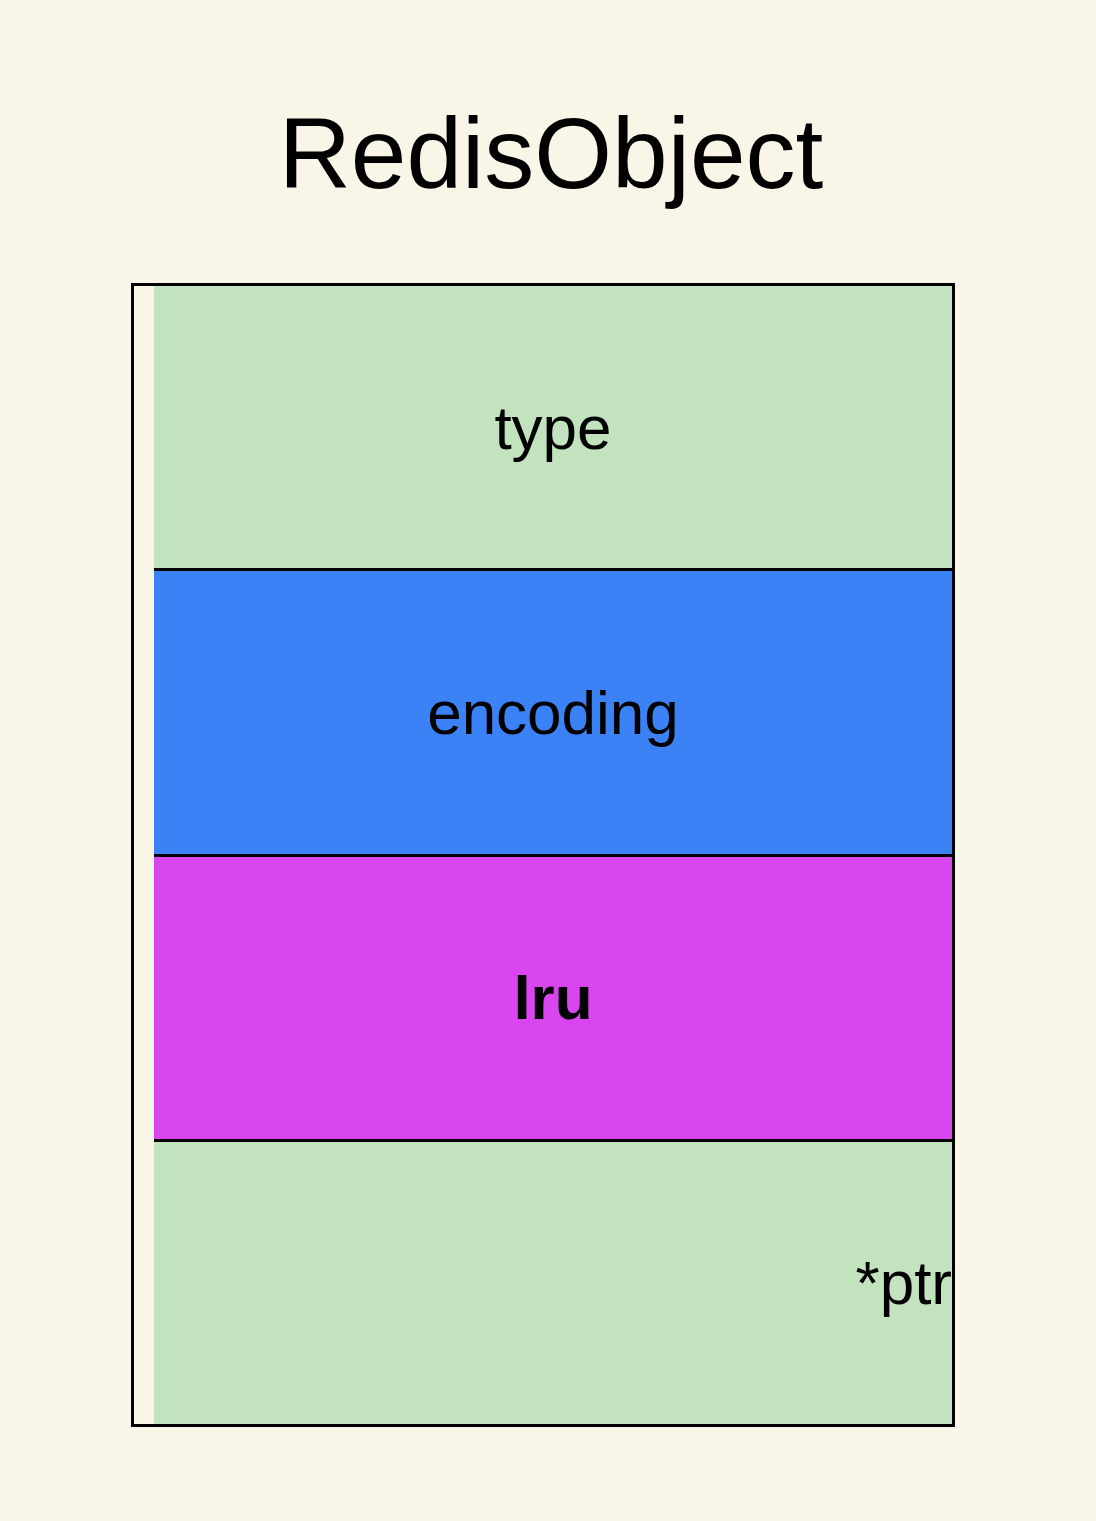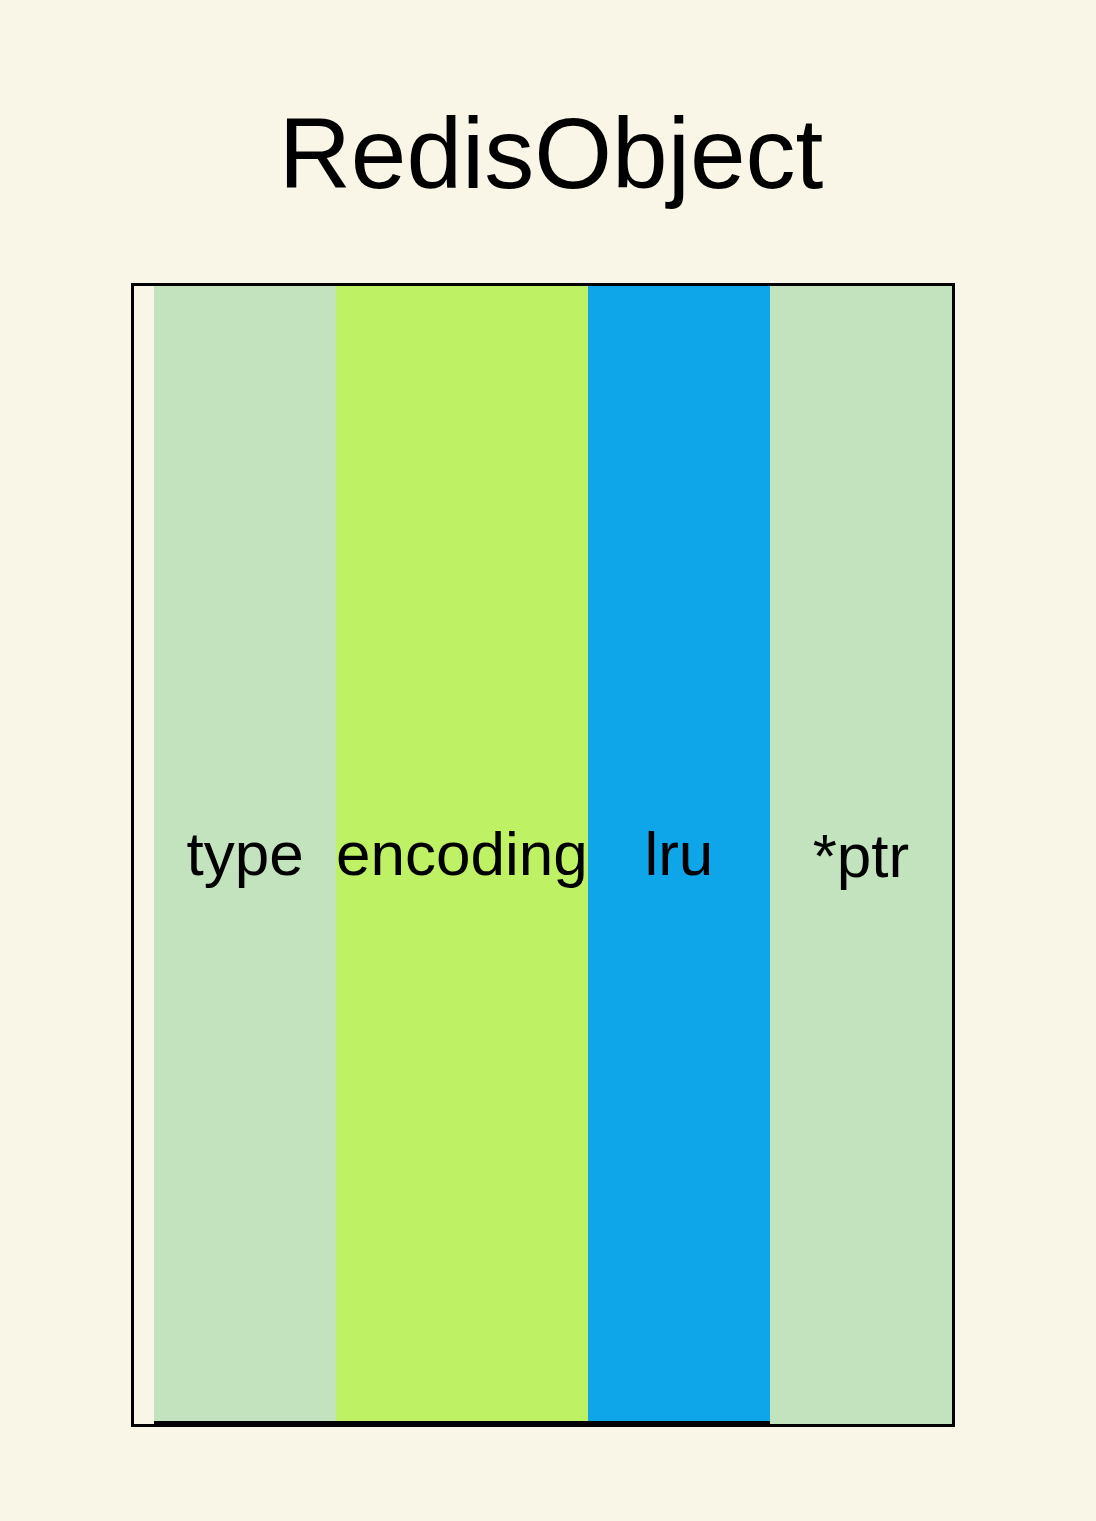--- a/index.html
+++ b/index.html
@@ -27,21 +27,21 @@
   }
   .struct {
     position: absolute;
     left: 131px;
     top: 283px;
     width: 824px;
     height: 1144px;
     box-sizing: border-box;
     border: 3px solid #000;
     display: flex;
-    flex-direction: row;
+    flex-direction: column;
     padding-left: 20px;
   }
   .field-row {
     flex: 1 1 0;
     display: flex;
     align-items: center;
     justify-content: center;
     border-bottom: 3px solid #000;
     font-size: 62px;
     font-weight: 400;
@@ -53,22 +53,22 @@
 </style>
 </head>
 <body style="background: rgb(249, 246, 232);">
 
 <h1 class="title">RedisObject</h1>
 
 <div class="struct" id="struct" style="border-color: rgb(0, 0, 0);">
     <div class="field-row" style="background: rgb(194, 227, 190); border-bottom-color: rgb(0, 0, 0);">
       <span style="color: rgb(0, 0, 0);">type</span>
     </div>
-    <div class="field-row" style="background: #bef264; border-bottom-color: rgb(0, 0, 0);">
+    <div class="field-row" style="background: #3b82f6; border-bottom-color: rgb(0, 0, 0);">
       <span style="color: rgb(0, 0, 0);">encoding</span>
     </div>
-    <div class="field-row" style="background: #0ea5e9; border-bottom-color: rgb(0, 0, 0);">
+    <div class="field-row" style="background: #d946ef; border-bottom-color: rgb(0, 0, 0); font-weight: bold;">
       <span style="color: rgb(0, 0, 0);">lru</span>
     </div>
-    <div class="field-row" style="background: rgb(194, 227, 190); border-bottom-color: rgb(0, 0, 0);">
+    <div class="field-row" style="background: rgb(194, 227, 190); border-bottom-color: rgb(0, 0, 0); justify-content: flex-end;">
       <span style="color: rgb(0, 0, 0);">*ptr</span>
     </div>
   </div>
 
 </body></html>

